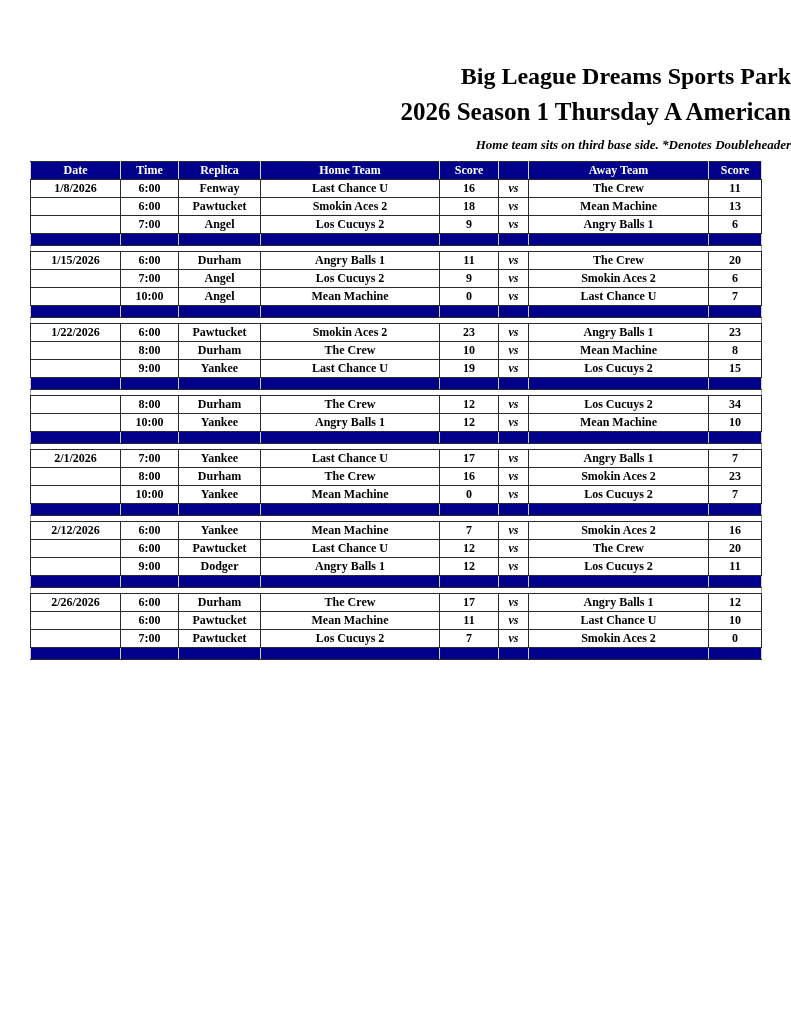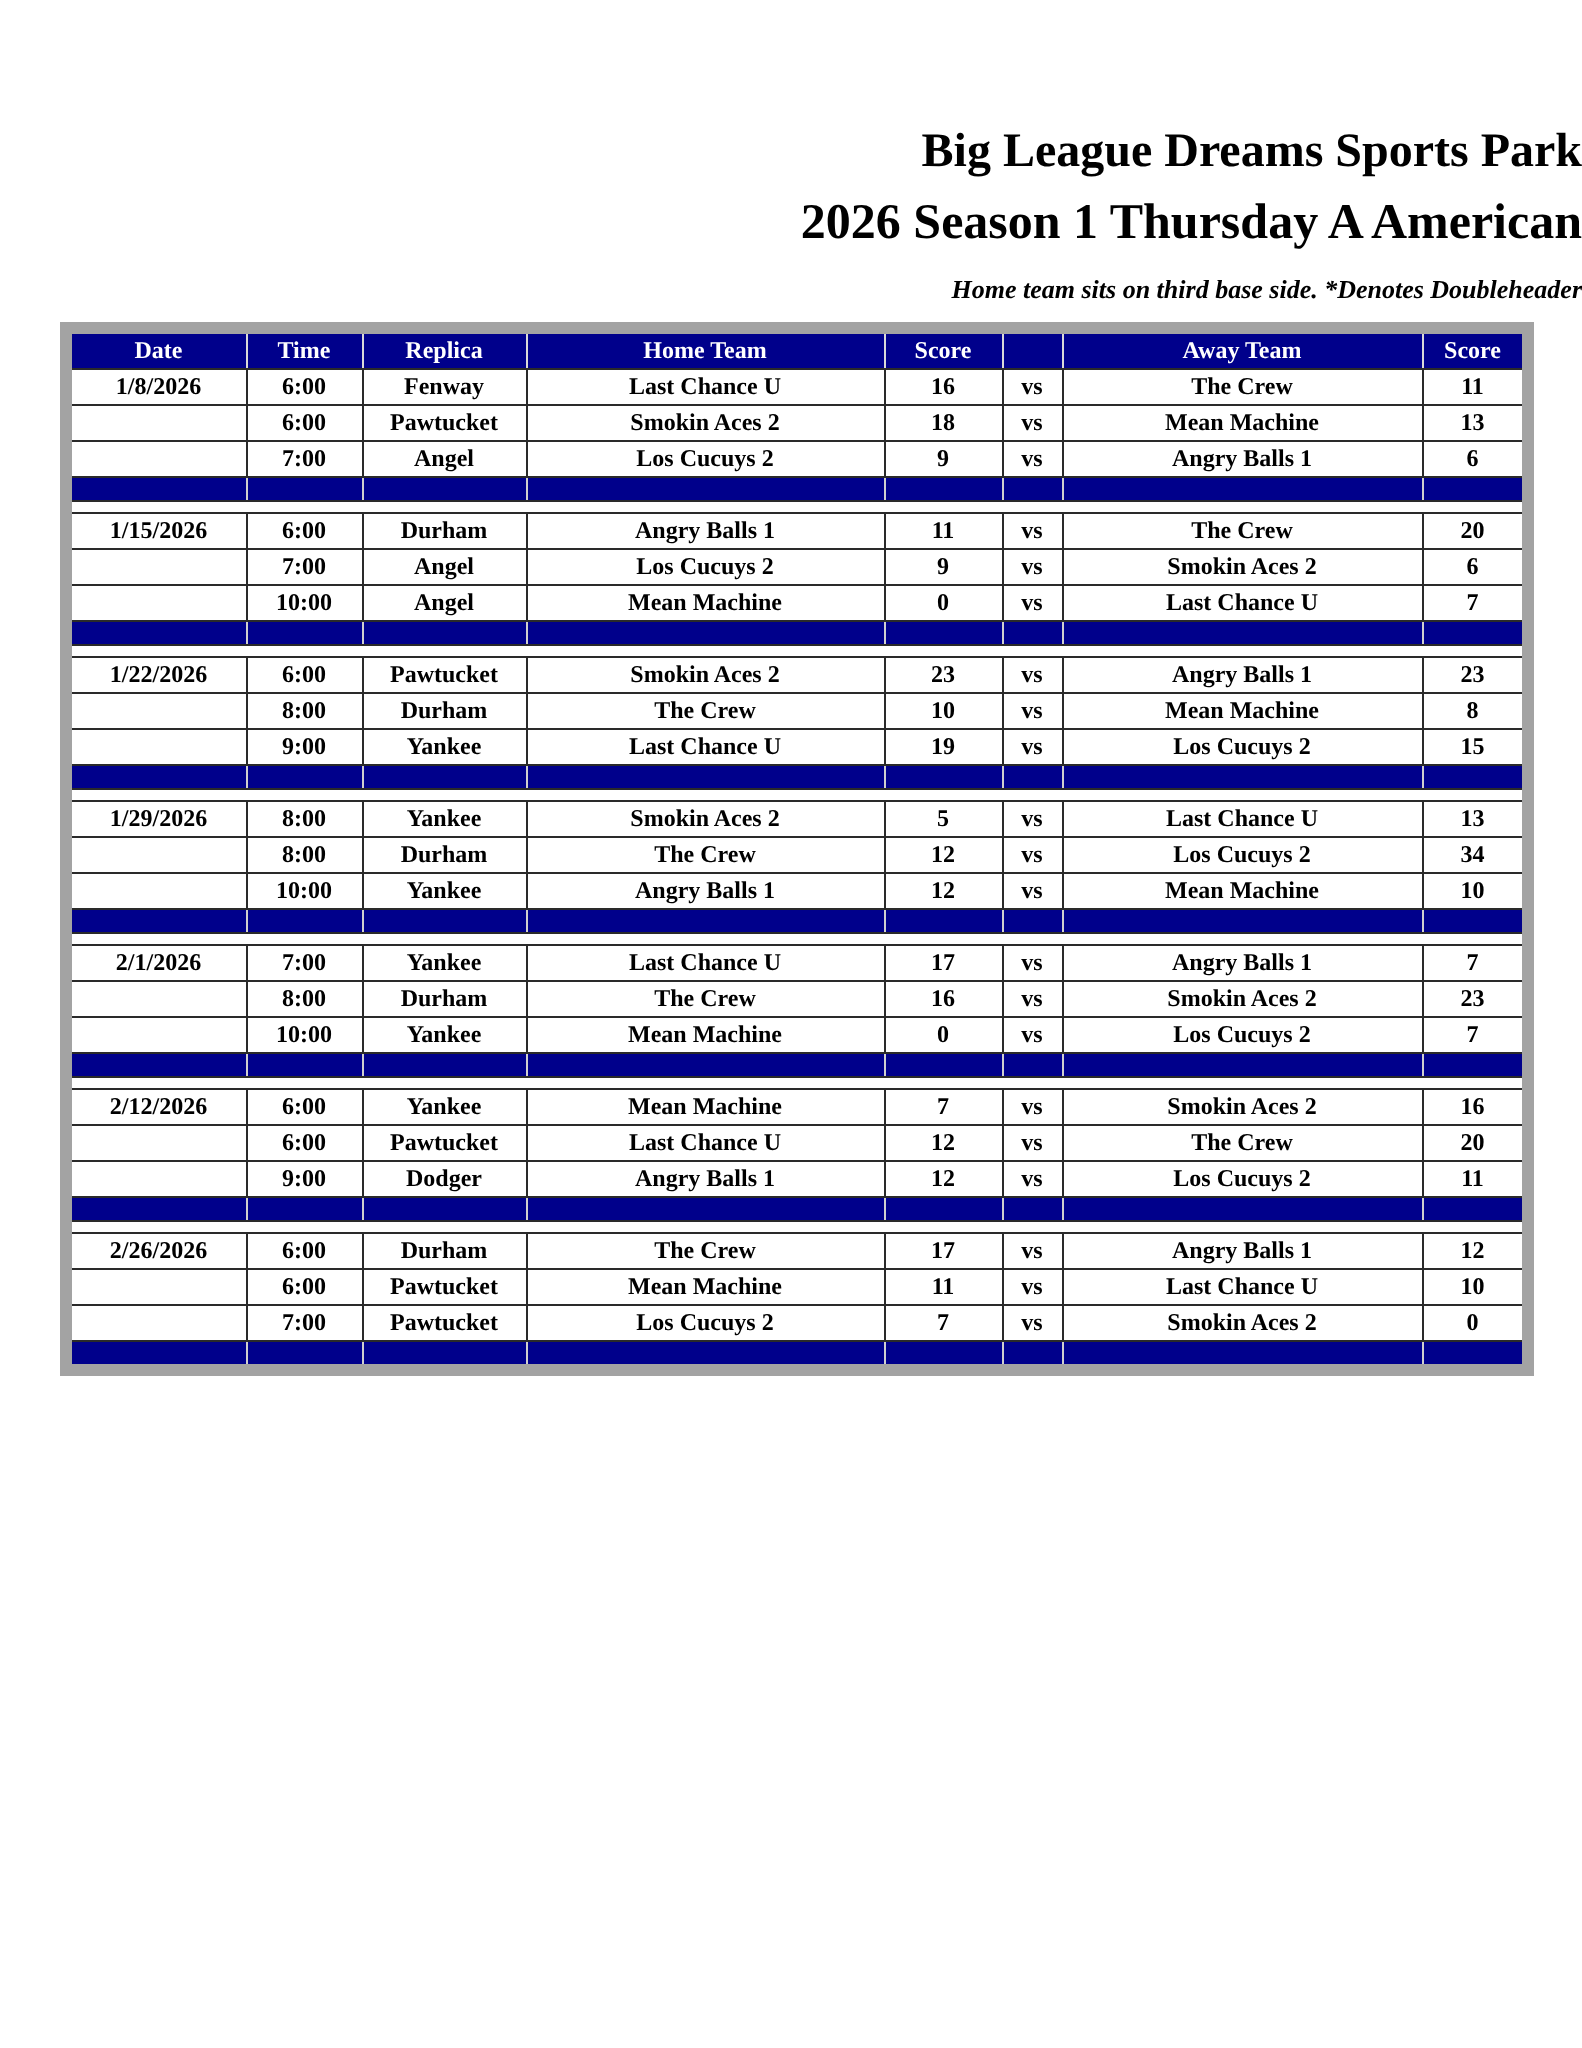--- a/index.html
+++ b/index.html
@@ -18,41 +18,41 @@
   }
   .note{
     font-size:13px;font-weight:700;font-style:italic;color:#000;
     margin:10px 0 0 0;line-height:1.2;padding-left:12px;
   }
   table.sched{
     border-collapse:collapse;
     margin:9px 0 0 30px;
     width:731px;
     table-layout:fixed;
-    border:6px solid #a3a3a3;
+    border:1px solid #a3a3a3;
   }
   col.c-date{width:90px;} col.c-time{width:58px;} col.c-replica{width:82px;}
   col.c-home{width:179px;} col.c-hscore{width:59px;} col.c-vs{width:30px;}
   col.c-away{width:180px;} col.c-ascore{width:53px;}
   th,td{
     padding:0;
     font-size:12px;font-weight:700;
     text-align:center;vertical-align:middle;
     border:1px solid #2a2a2a;
     overflow:hidden;white-space:nowrap;
   }
   tr.hdr th{
     height:17px;
     background:#00008B;color:#ffffff;
     border-left:1px solid #d9d9d9;border-right:1px solid #d9d9d9;
     border-top:1px solid #2a2a2a;border-bottom:1px solid #2a2a2a;
   }
   tr.game td{height:17px;background:#ffffff;color:#000;}
   td.hl{background:#FFFF00;color:#00008B;}
-  td.vs{}
+  td.vs{font-style:italic;}
   tr.sep td{
     height:11px;background:#00008B;
     border-left:1px solid #cfcfcf;border-right:1px solid #cfcfcf;
     border-top:1px solid #2a2a2a;border-bottom:1px solid #2a2a2a;
   }
   tr.spacer td{
     height:5px;background:#ffffff;border:none;
   }
 </style>
 </head>
@@ -212,30 +212,20 @@
           <td></td>
           <td></td>
           <td></td>
           <td></td>
           <td></td>
         </tr>
         <tr class="spacer">
           <td colspan="8"></td>
         </tr>
         <tr class="game">
-          <td>1/29/2026</td>
-          <td>8:00</td>
-          <td>Yankee</td>
-          <td>Smokin Aces 2</td>
-          <td>5</td>
-          <td class="vs">vs</td>
-          <td class="hl">Last Chance U</td>
-          <td class="hl">13</td>
-        </tr>
-        <tr class="game">
           <td></td>
           <td>8:00</td>
           <td>Durham</td>
           <td>The Crew</td>
           <td>12</td>
           <td class="vs">vs</td>
           <td class="hl">Los Cucuys 2</td>
           <td class="hl">34</td>
         </tr>
         <tr class="game">

